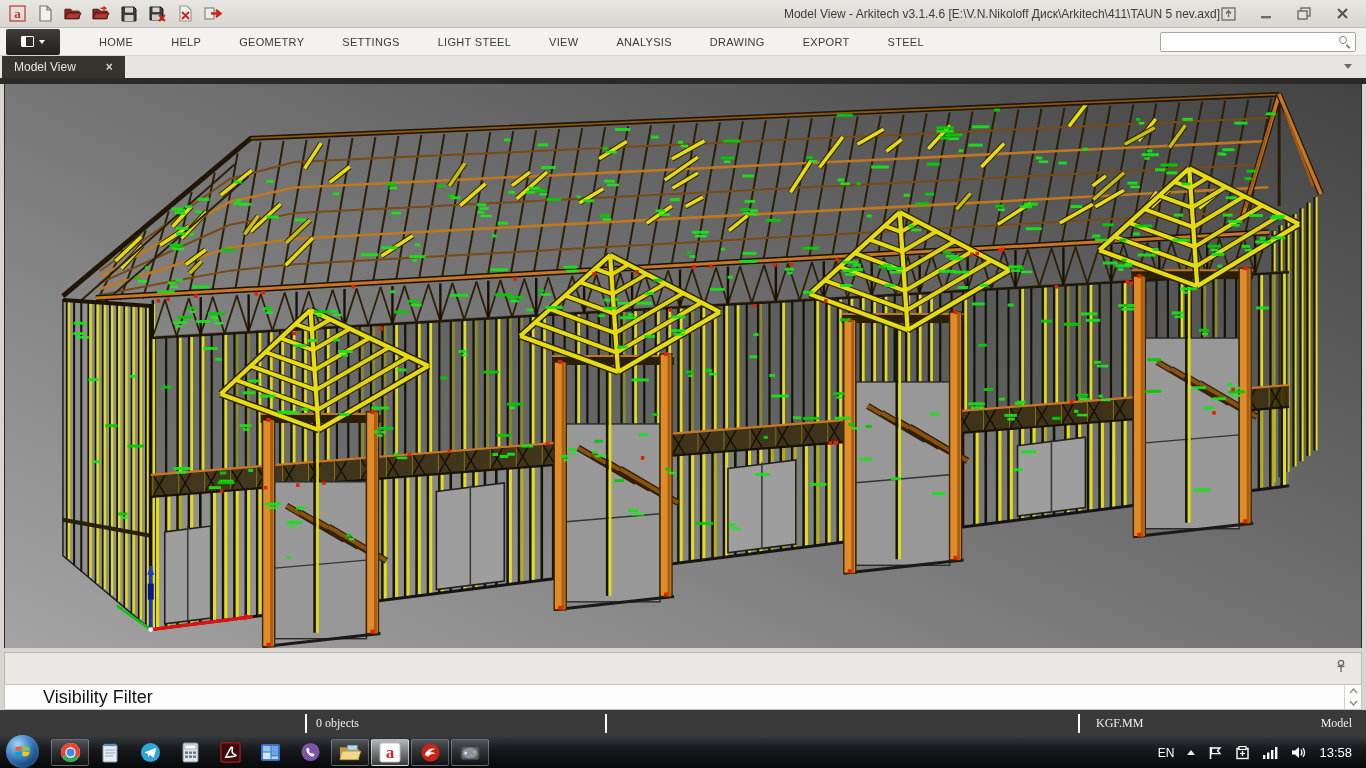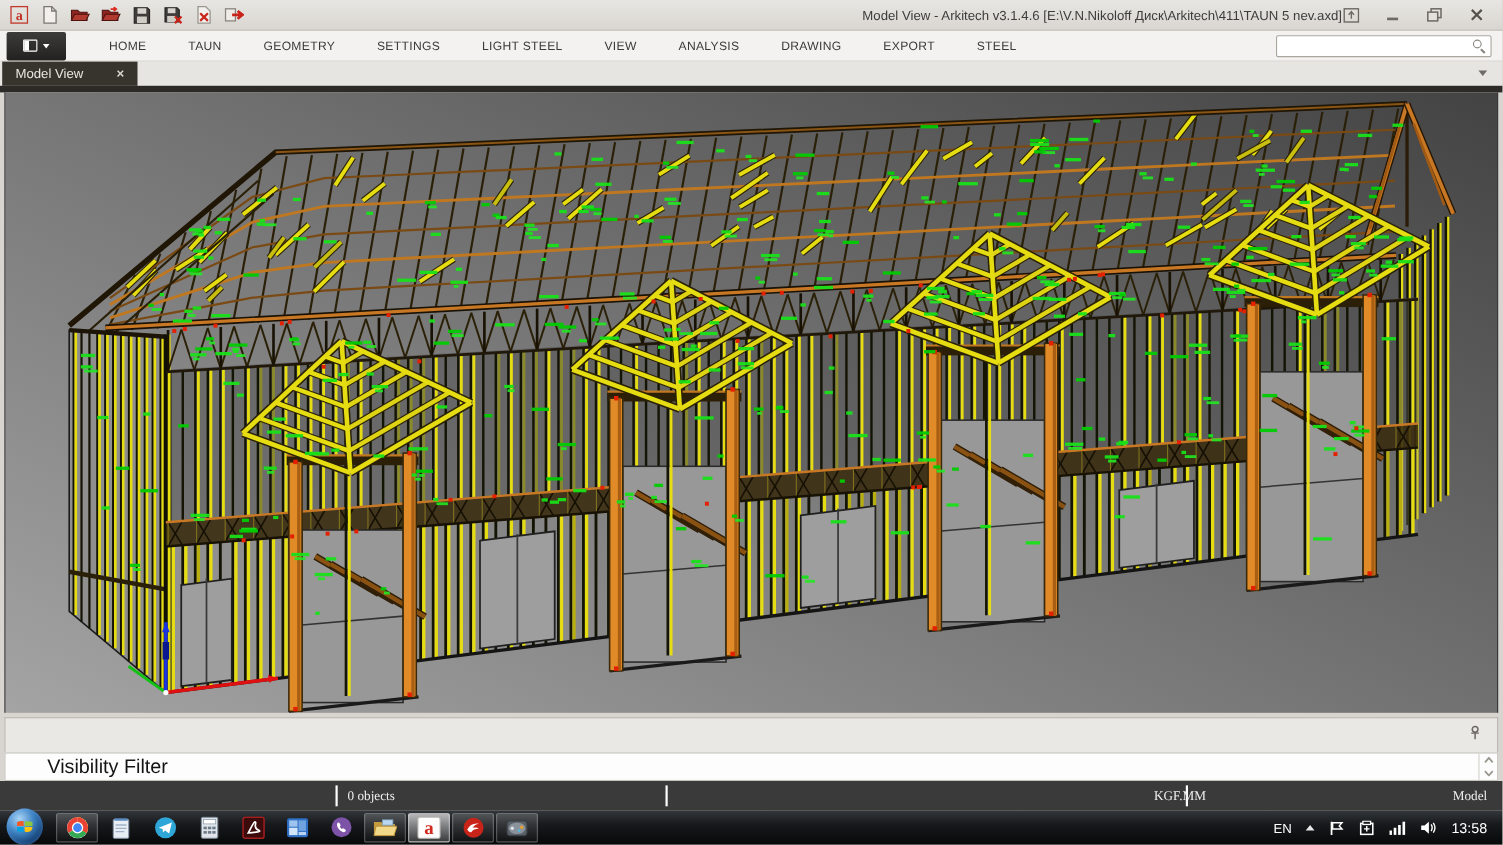--- a/index.html
+++ b/index.html
@@ -62,21 +62,21 @@
   #spinner { margin-left:auto; width:17px; height:24px; border-left:1px solid #d4d1cc;
     display:flex; flex-direction:column; }
   .spinbtn { flex:1; display:flex; align-items:center; justify-content:center; cursor:pointer; }
   .spinbtn svg { display:block; }
 
   
   #statusbar { position:absolute; left:0; top:710px; width:1366px; height:27px; background:#3a3a3a;
     color:#efefef; font-size:12px;font-family:Liberation Serif, serif; }
   .sbsep { position:absolute; top:4px; width:2px; height:19px; background:#fdfdfd; }
   #sb-objects { position:absolute; left:316px; top:6px; }
-  #sb-units   { position:absolute; left:1049px; top:6px; }
+  #sb-units   { position:absolute; left:1096px; top:6px; }
   #sb-ready   { position:absolute; right:14px; top:6px; }
 
   
   #taskbar { position:absolute; left:0; top:737px; width:1366px; height:31px;
     background:linear-gradient(#33373b 0%,#17191c 40%,#070808 100%); display:flex; align-items:center; }
   #startorb { width:33px; height:33px; margin-left:6px; margin-top:-2px; border-radius:50%;
     background:radial-gradient(circle at 35% 28%, #a8d4f7 0%, #3f84c4 40%, #123c6e 75%, #081f3d 100%);
     box-shadow:0 0 4px rgba(120,180,255,.5) inset; display:flex; align-items:center; justify-content:center; cursor:pointer; }
   #apps { display:flex; align-items:center; gap:2px; margin-left:12px; }
   .appslot { width:38px; height:27px; display:flex; align-items:center; justify-content:center;
@@ -180,21 +180,21 @@
       </div>
   </div>
 
   <div id="menubar">
     <div id="appbtn">
       <span class="grid"></span>
       <span class="caret"></span>
     </div>
     <nav id="menus">
         <span class="menu-item">HOME</span>
-        <span class="menu-item">TAUN</span>
+        <span class="menu-item">HELP</span>
         <span class="menu-item">GEOMETRY</span>
         <span class="menu-item">SETTINGS</span>
         <span class="menu-item">LIGHT STEEL</span>
         <span class="menu-item">VIEW</span>
         <span class="menu-item">ANALYSIS</span>
         <span class="menu-item">DRAWING</span>
         <span class="menu-item">EXPORT</span>
         <span class="menu-item">STEEL</span>
       </nav>
     <div id="searchwrap">

